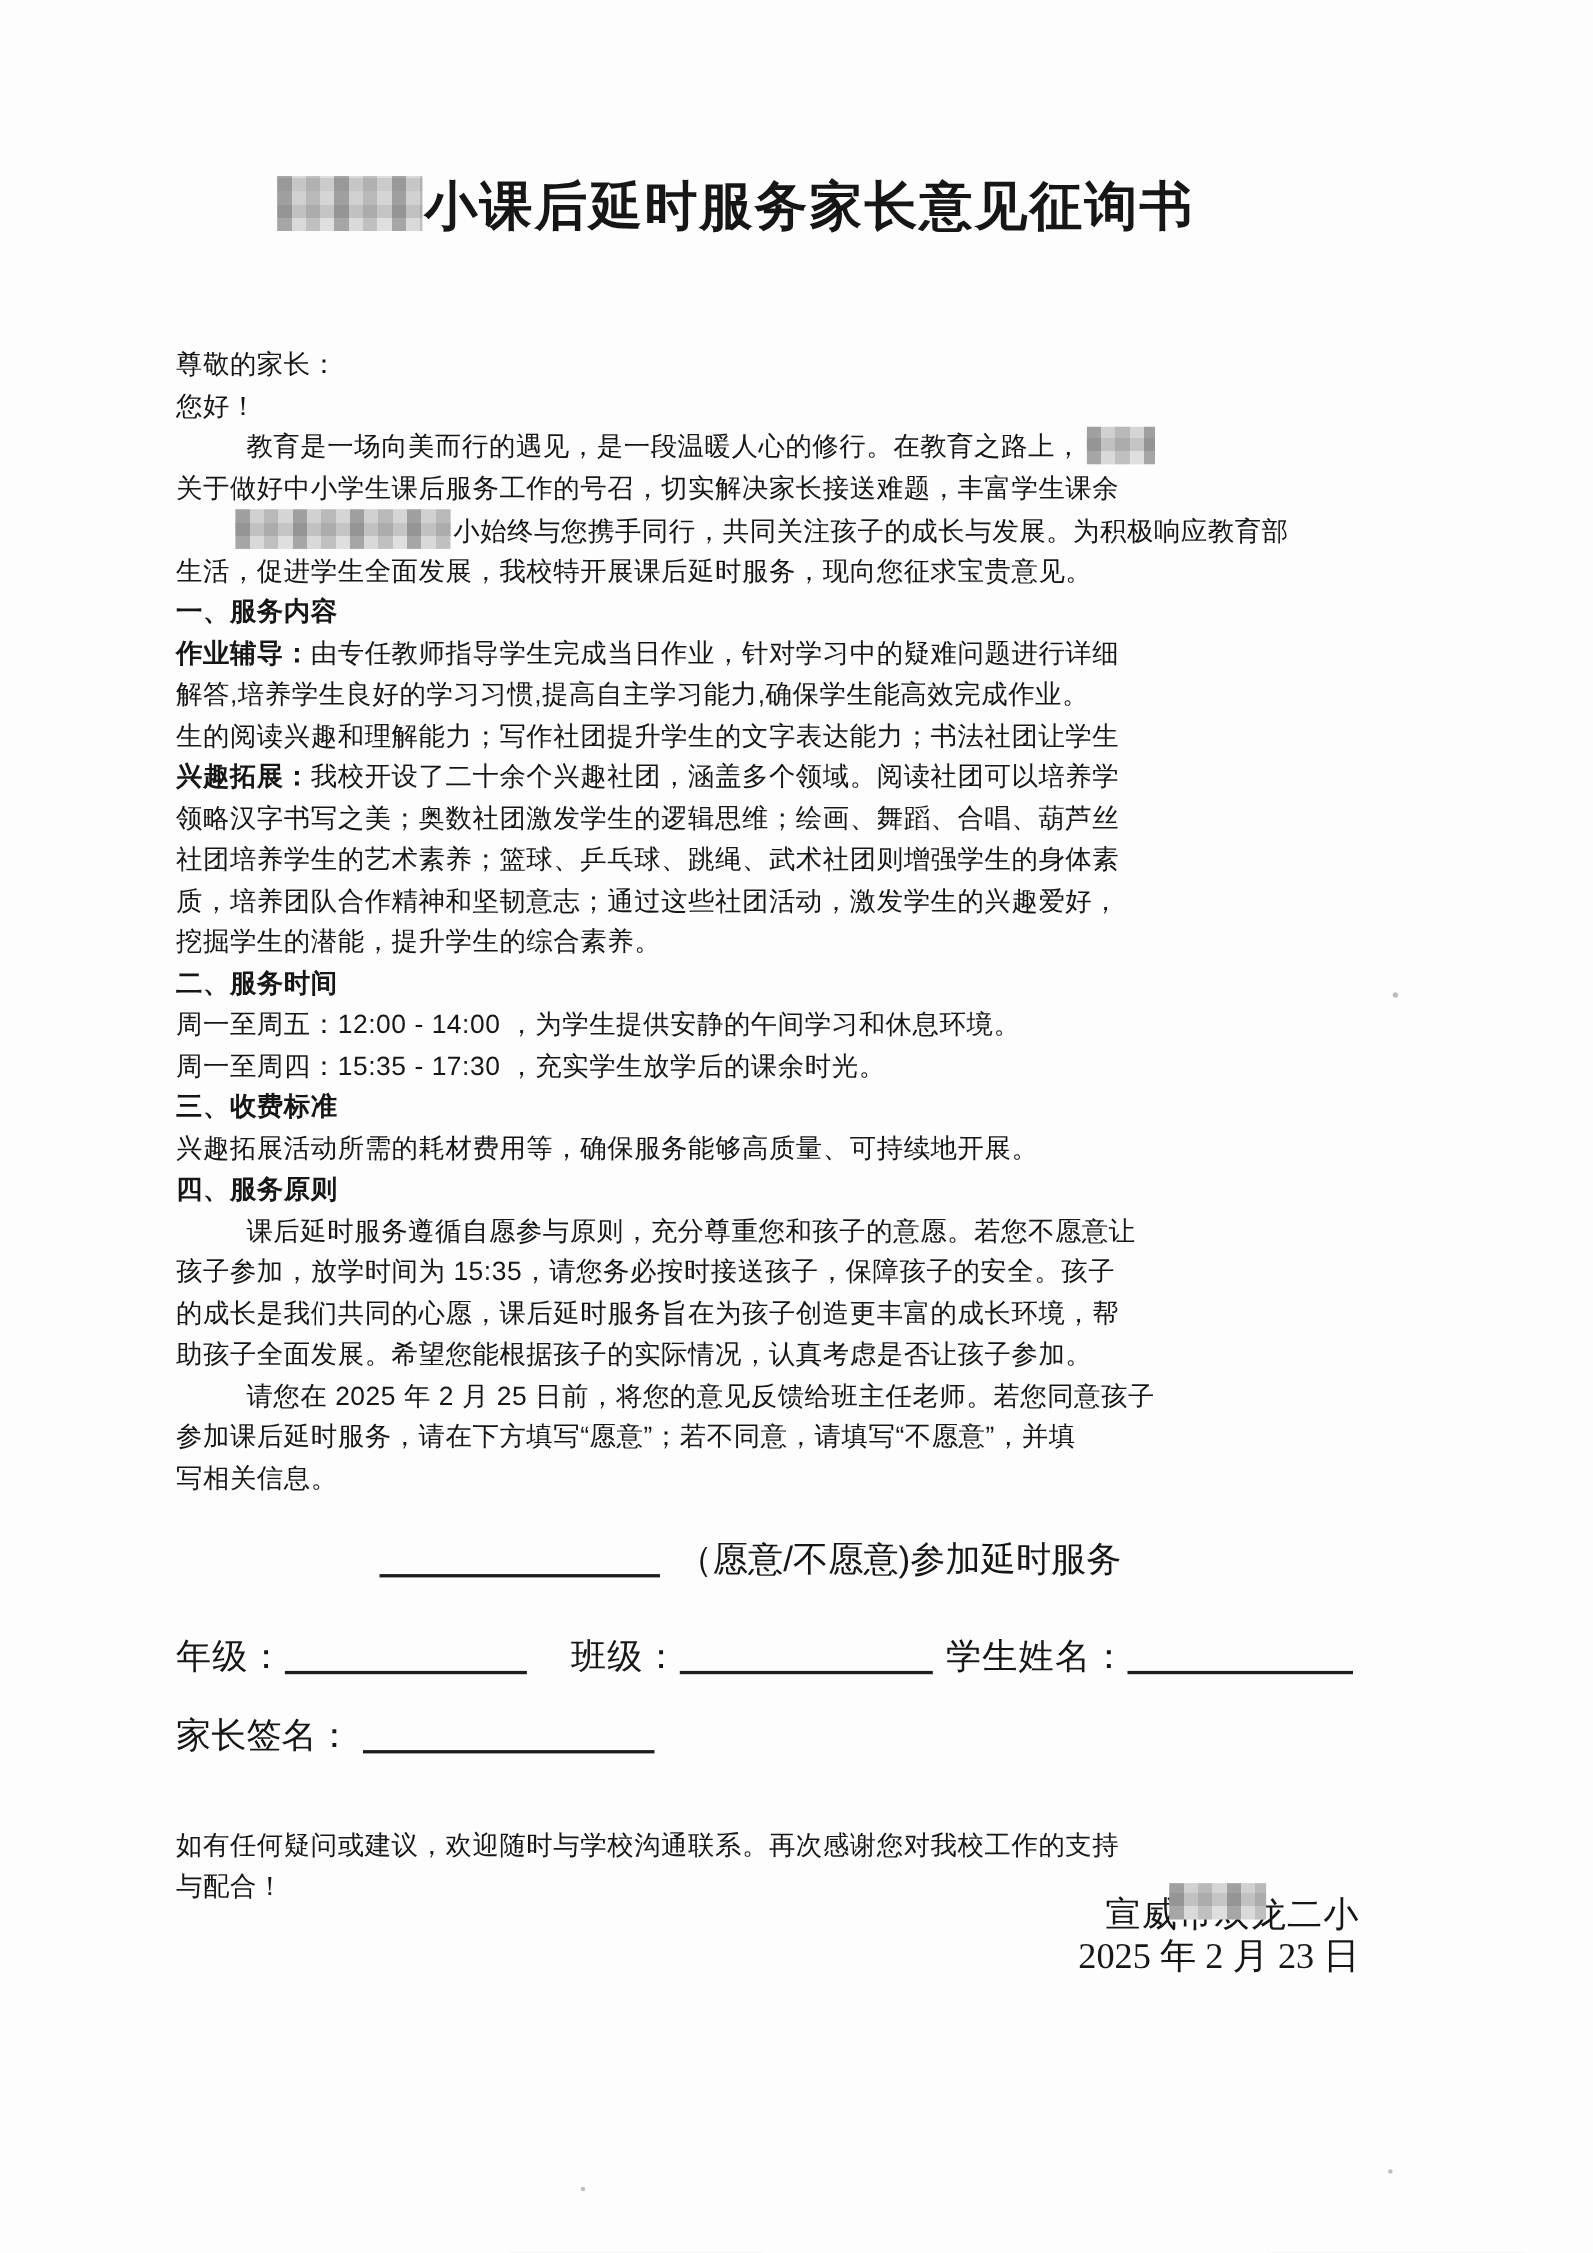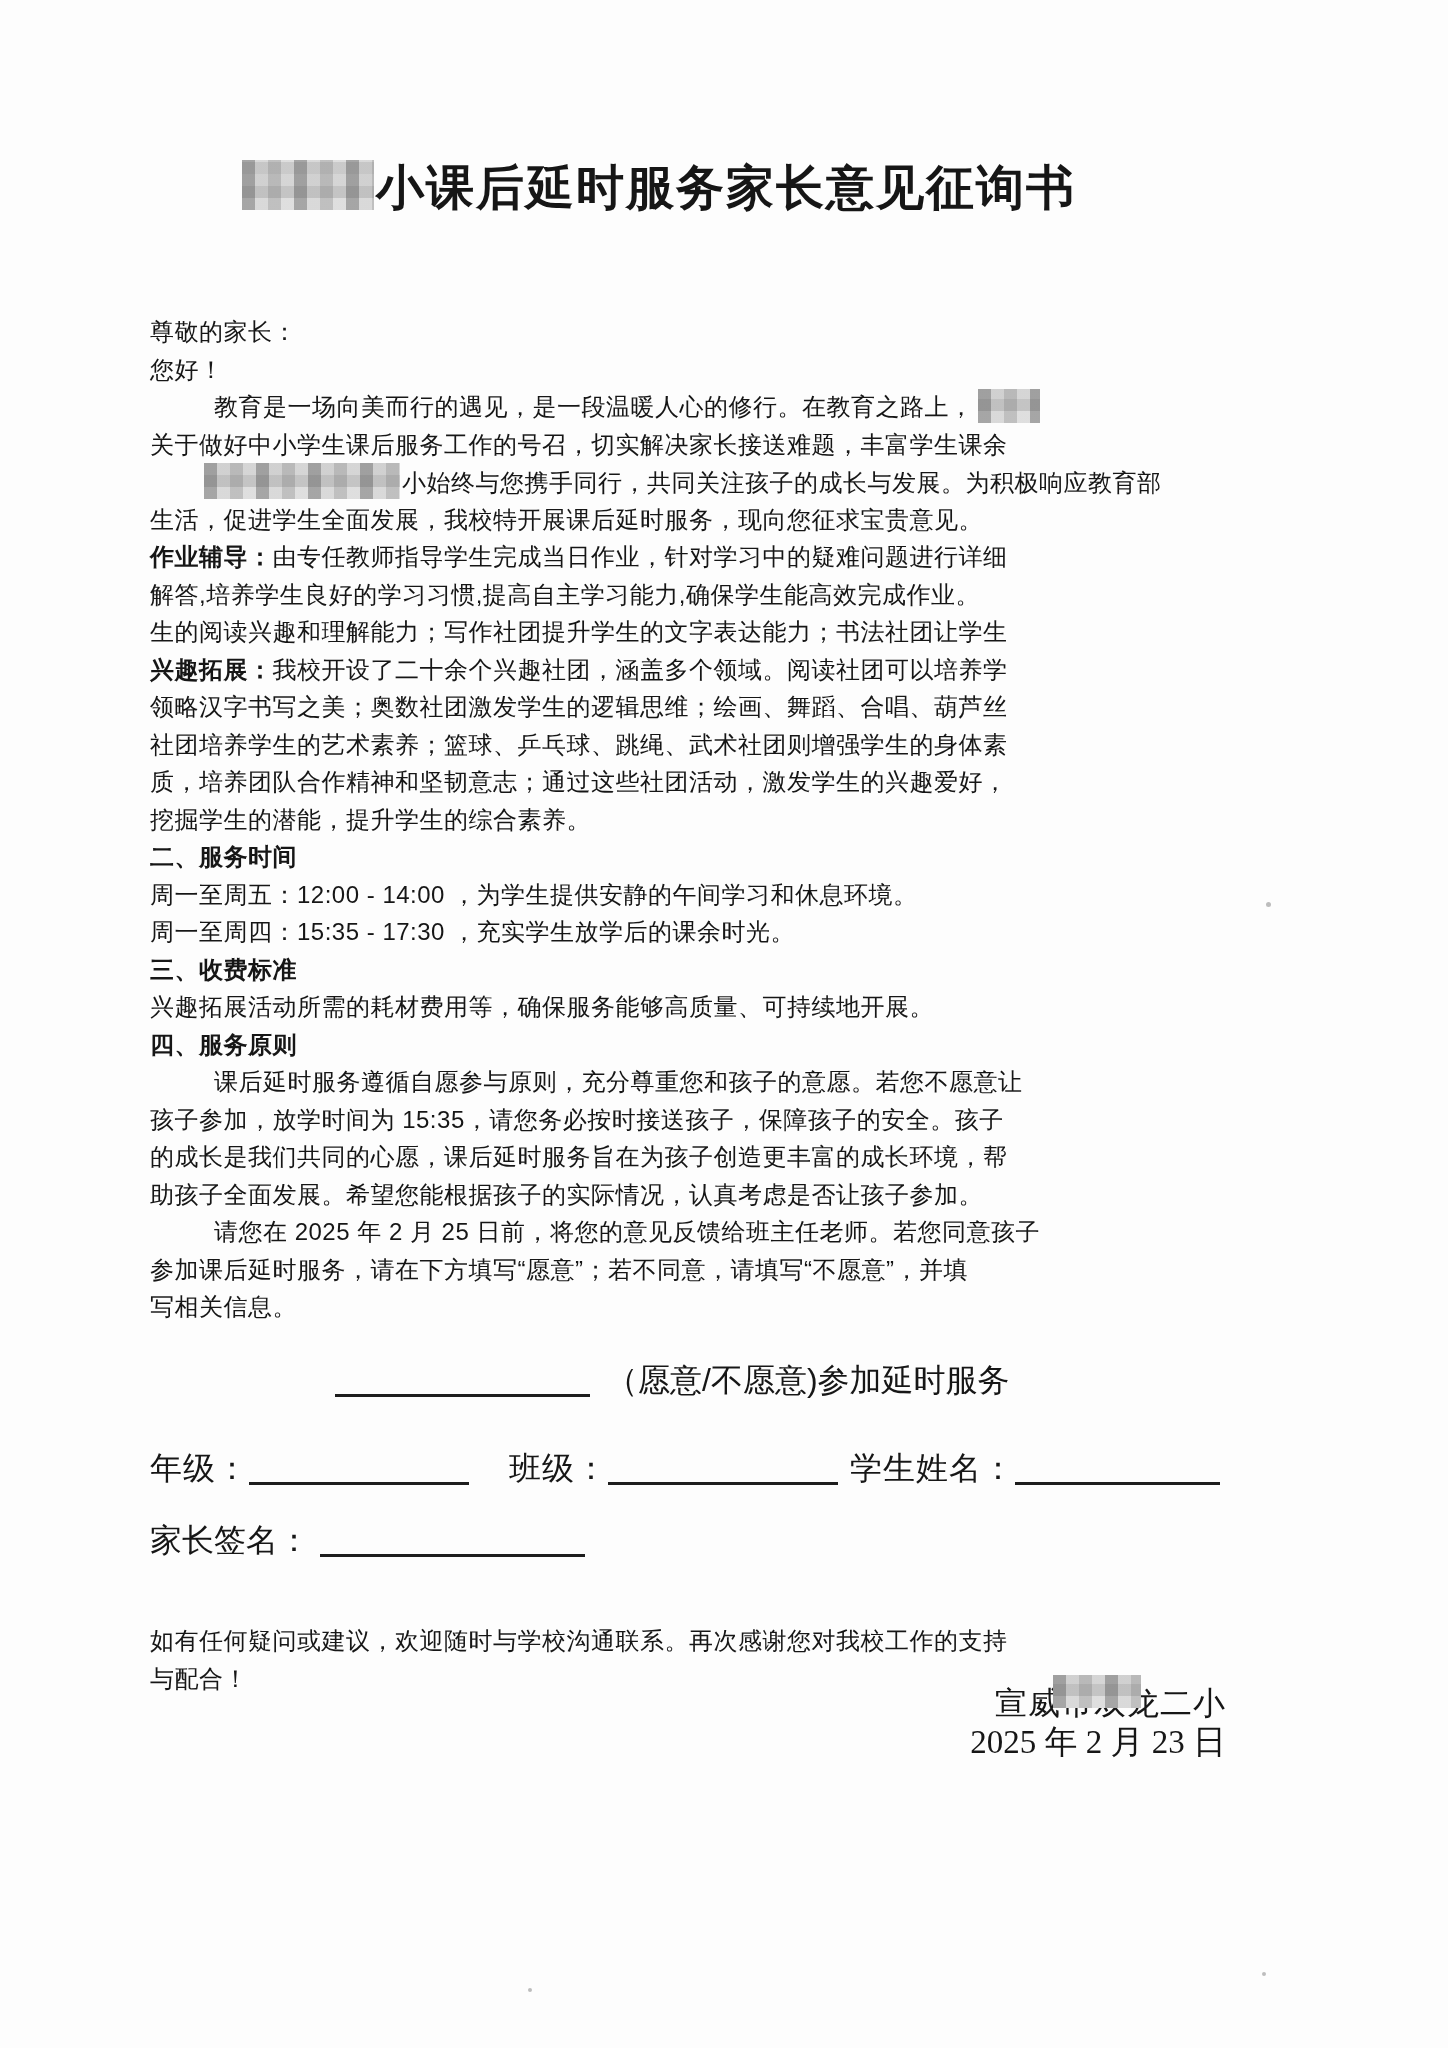--- a/index.html
+++ b/index.html
@@ -5,21 +5,21 @@
   html,body { margin:0; padding:0; background:#e8e8e8; }
   .page {
     position:relative;
     width:1448px; height:2048px;
     margin:0 auto;
     background:#fdfdfd;
     color:#161616;
     font-family:"Liberation Sans","DejaVu Sans",sans-serif;
     overflow:hidden;
   }
-  .doc { position:absolute; left:150px; top:0; width:1152px; }
+  .doc { position:absolute; left:160px; top:0; width:1152px; }
 
   
   .title-row {
     padding-top:156px;
     padding-left:92px;
     height:62px;
     font-size:48px;
     font-weight:700;
     letter-spacing:2px;
     white-space:nowrap;
@@ -141,20 +141,21 @@
       <span class="px title-px"></span><span>小课后延时服务家长意见征询书</span>
     </div>
 
     <div class="body">
       <div class="ln"><span>尊敬的家长：</span></div>
       <div class="ln"><span>您好！</span></div>
       <div class="ln ind"><span>教育是一场向美而行的遇见，是一段温暖人心的修行。在教育之路上，</span><span class="px px-end"></span></div>
       <div class="ln"><span>关于做好中小学生课后服务工作的号召，切实解决家长接送难题，丰富学生课余</span></div>
       <div class="ln"><span class="px px-start"></span><span>小始终与您携手同行，共同关注孩子的成长与发展。为积极响应教育部</span></div>
       <div class="ln"><span>生活，促进学生全面发展，我校特开展课后延时服务，现向您征求宝贵意见。</span></div>
+      <div class="ln hd"><span>一、服务内容</span></div>
       <div class="ln"><span class="b">作业辅导：</span><span>由专任教师指导学生完成当日作业，针对学习中的疑难问题进行详细</span></div>
       <div class="ln"><span>解答,培养学生良好的学习习惯,提高自主学习能力,确保学生能高效完成作业。</span></div>
       <div class="ln"><span>生的阅读兴趣和理解能力；写作社团提升学生的文字表达能力；书法社团让学生</span></div>
       <div class="ln"><span class="b">兴趣拓展：</span><span>我校开设了二十余个兴趣社团，涵盖多个领域。阅读社团可以培养学</span></div>
       <div class="ln"><span>领略汉字书写之美；奥数社团激发学生的逻辑思维；绘画、舞蹈、合唱、葫芦丝</span></div>
       <div class="ln"><span>社团培养学生的艺术素养；篮球、乒乓球、跳绳、武术社团则增强学生的身体素</span></div>
       <div class="ln"><span>质，培养团队合作精神和坚韧意志；通过这些社团活动，激发学生的兴趣爱好，</span></div>
       <div class="ln"><span>挖掘学生的潜能，提升学生的综合素养。</span></div>
       <div class="ln hd"><span>二、服务时间</span></div>
       <div class="ln"><span>周一至周五：12:00 - 14:00 ，为学生提供安静的午间学习和休息环境。</span></div>

